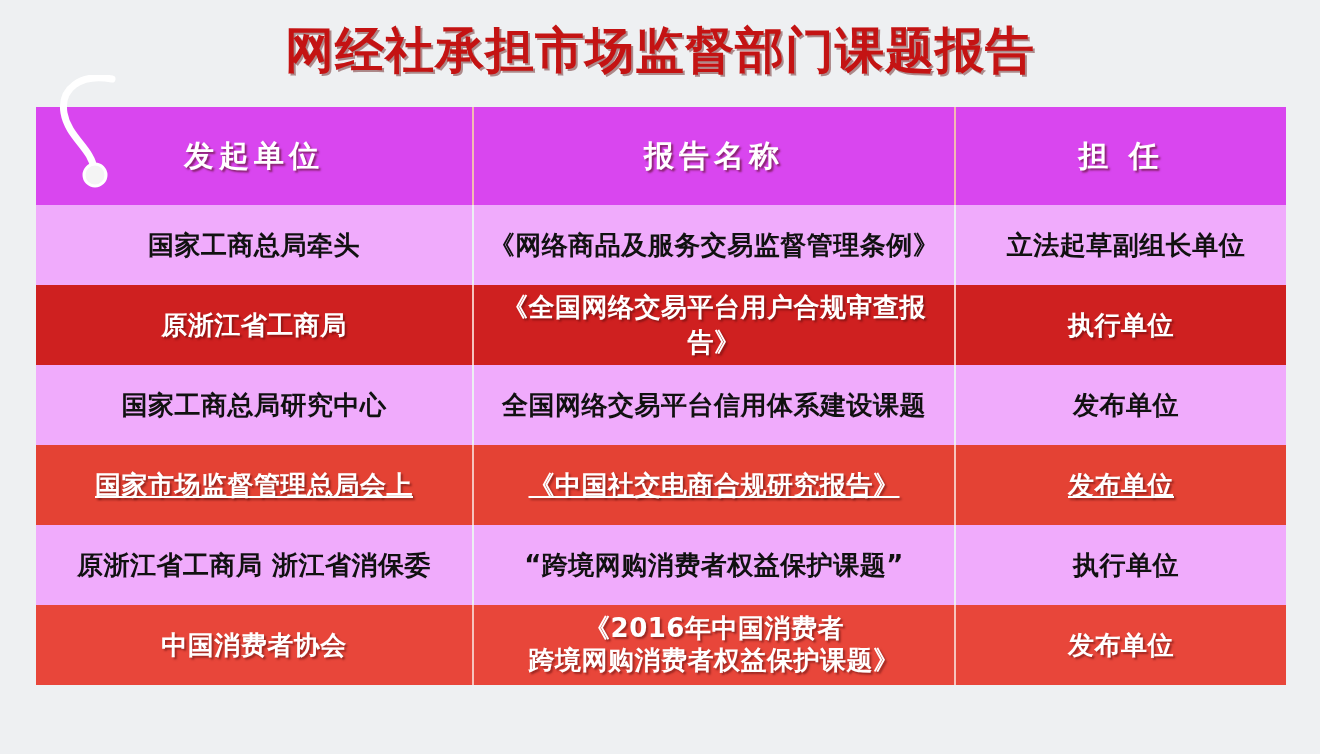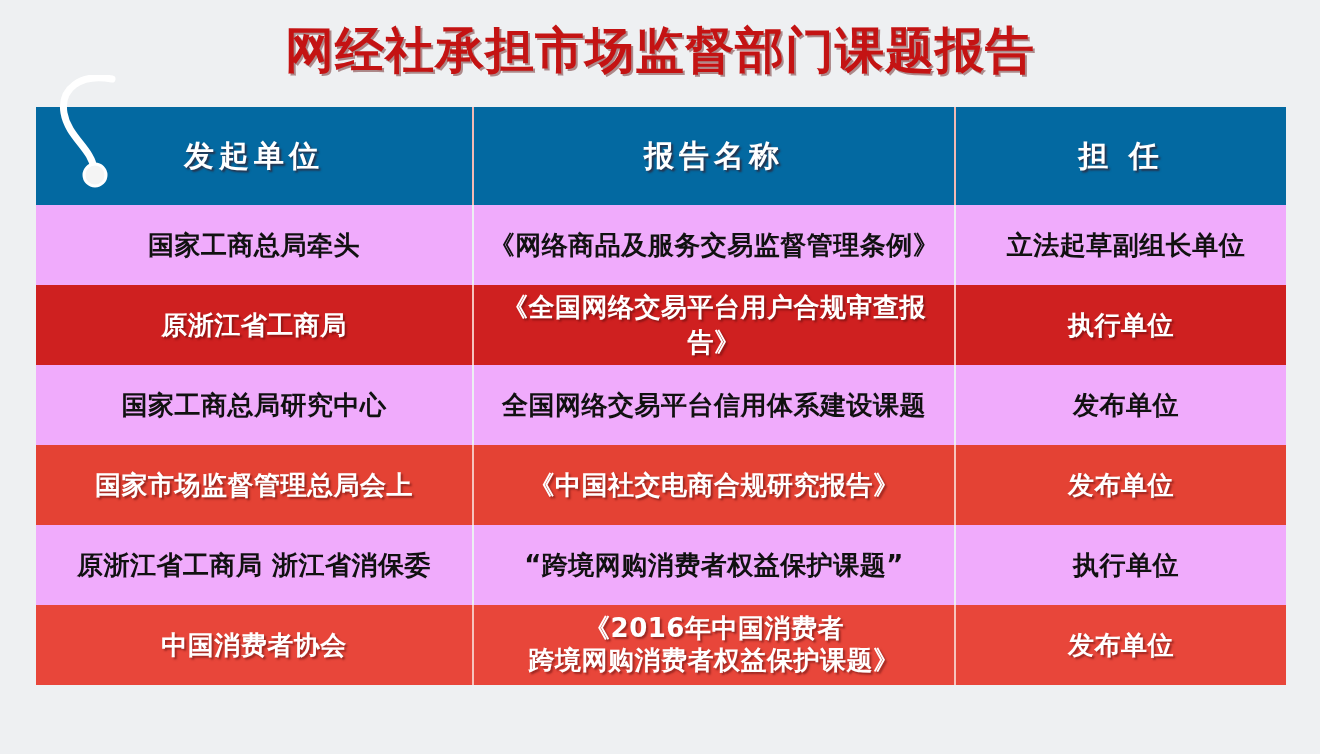--- a/index.html
+++ b/index.html
@@ -66,21 +66,21 @@
   .tbl th, .tbl td {
     text-align: center;
     vertical-align: middle;
     padding: 0 6px;
     border: none;
   }
 
   
   .hdr-row th {
     height: 98px;
-    background: #0369a1;
+    background: #d946ef;
     color: #ffffff;
     font-size: 30px;
     font-weight: bold;
     letter-spacing: 5px;
     text-shadow: 2px 2px 2px rgba(70,5,5,0.55);
     border-right: 2px solid #f3b9b3;
   }
   .hdr-row th:last-child { border-right: none; margin-top: 40px; }
 
   
@@ -100,21 +100,21 @@
     color: #ffffff;
     font-size: 26px;
     font-weight: bold;
     letter-spacing: 0.5px;
     text-shadow: 2px 2px 2px rgba(80,10,10,0.5);
     border-right: 2px solid #f6c3bd;
   }
   .row-red td:last-child { border-right: none; margin-left: 48px; }
 
   .row-red.tone-a td { background: #cf2020; }
-  .row-red.tone-b td { background: #e44234; }
+  .row-red.tone-b td { background: #e44234; text-decoration: underline; }
   .row-red.tone-c td { background: #e8463a; }
 
   .two-line {
     line-height: 1.22;
   }
 
   
   .hook {
     position: absolute;
     left: 14px;

